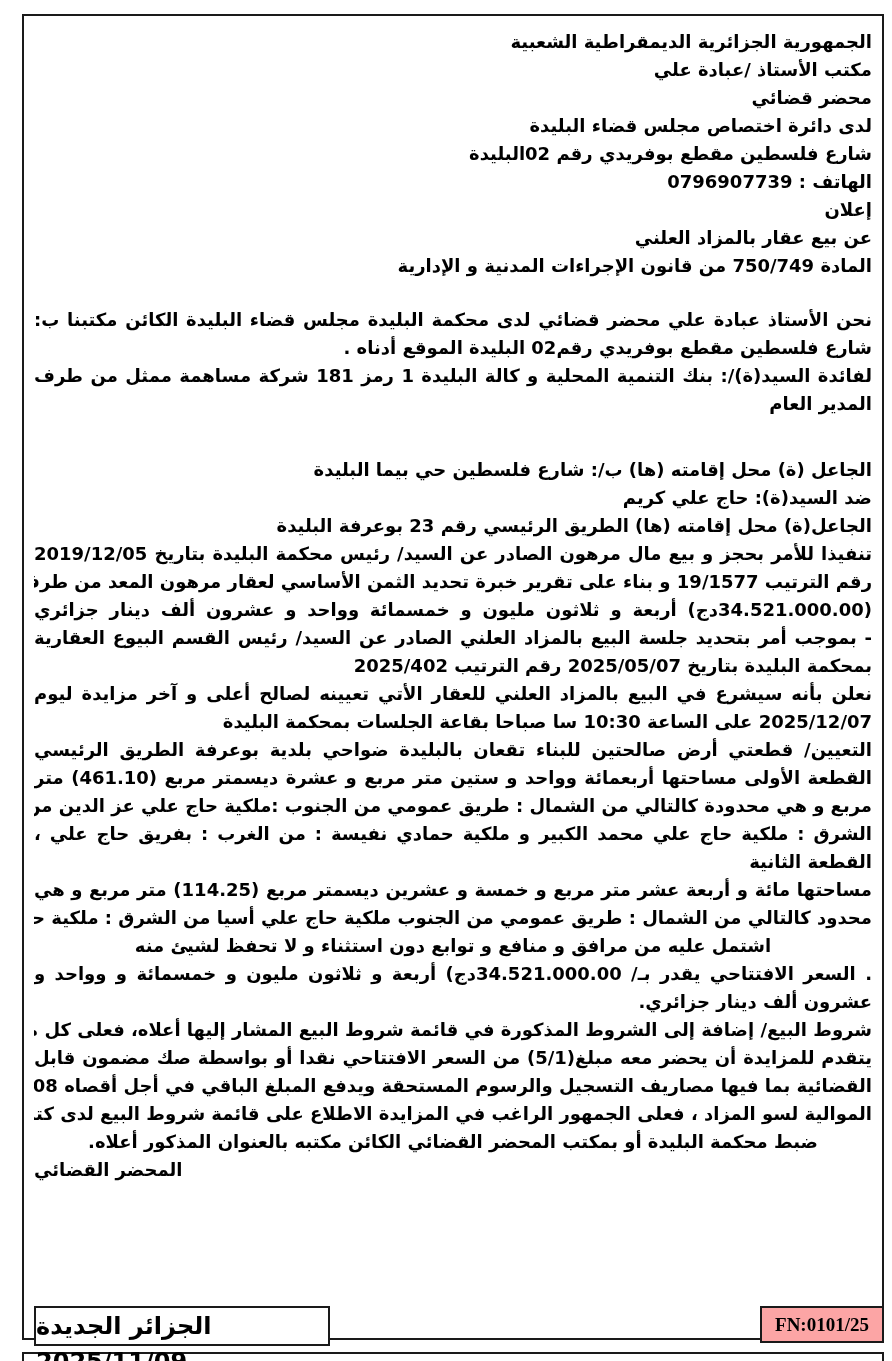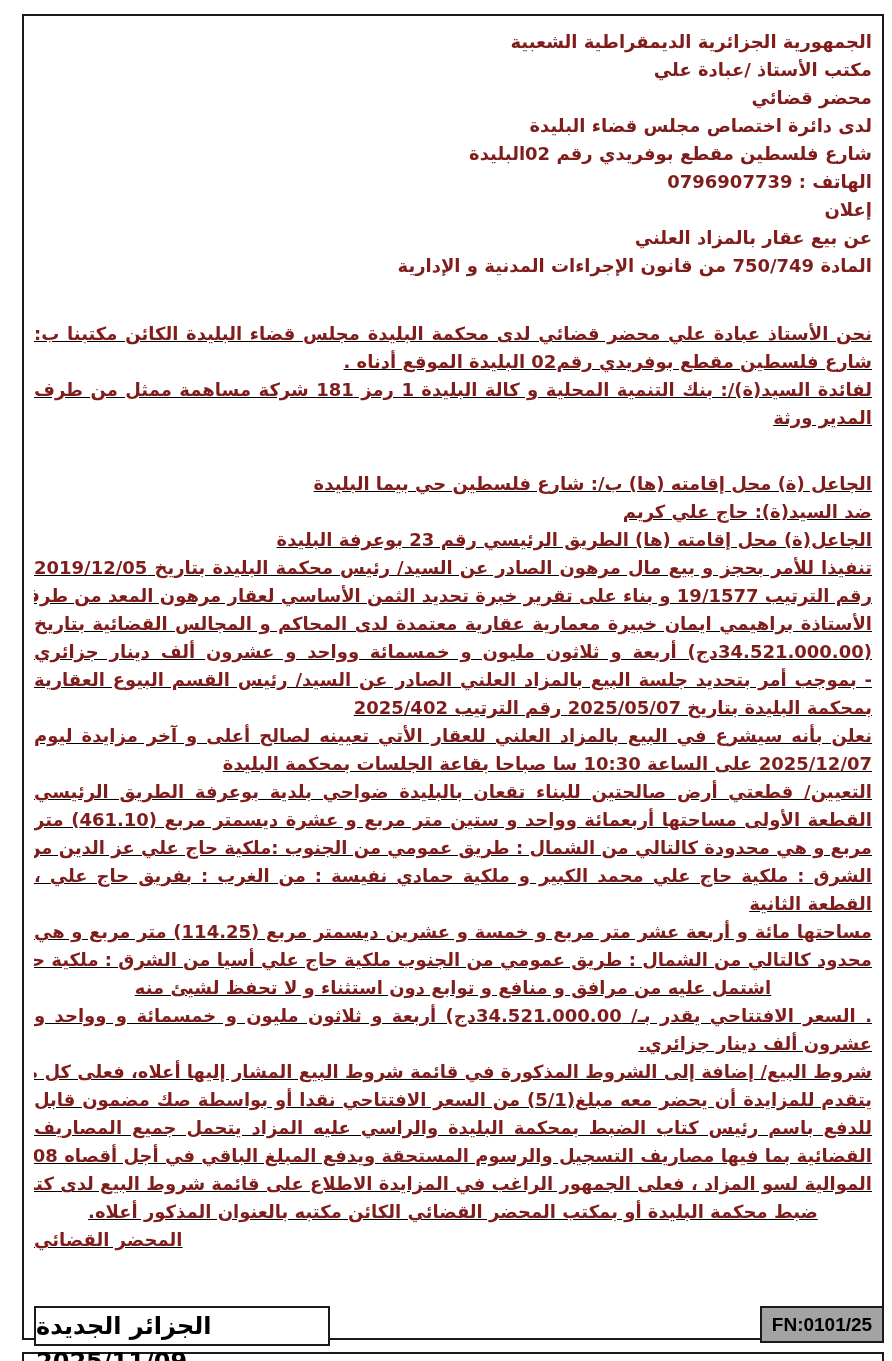--- a/index.html
+++ b/index.html
@@ -29,33 +29,33 @@
   }
   .hline, .bline {
     direction: rtl;
     unicode-bidi: plaintext;
     font-weight: bold;
     font-size: 18px;
     line-height: 28px;
     height: 28px;
     white-space: nowrap;
     overflow: hidden;
-    color: #7f1d1d;
+    color: #000000;
   }
   .hline { text-align: right; }
   .bline.r { }
   .bline.l { text-align: left; }
   .bline.c { text-align: center; }
   .bline.j {
     text-align: justify;
     text-align-last: justify;
     -moz-text-align-last: justify;
     text-justify: inter-word;
   }
-  .body-block { margin-top: 40px; text-decoration: underline; }
+  .body-block { margin-top: 26px; }
   .gap-before { margin-top: 38px; }
   .date-box {
     position: absolute;
     left: 34px;
     top: 1306px;
     width: 296px;
     height: 40px;
     border: 2px solid #1a1a1a;
     box-sizing: border-box;
     background: #ffffff;
@@ -67,22 +67,22 @@
     z-index: 3;
   }
   .fn-box {
     position: absolute;
     left: 760px;
     top: 1306px;
     width: 124px;
     height: 37px;
     border: 2px solid #1a1a1a;
     box-sizing: border-box;
-    background: #a3a3a3;
-    font-family: Liberation Sans, sans-serif;
+    background: #fca5a5;
+    font-family: Liberation Serif, serif;
     font-weight: bold;
     font-size: 19px;
     line-height: 33px;
     text-align: center;
     z-index: 3;
   }
   .next-box {
     position: absolute;
     left: 22px;
     top: 1352px;
@@ -108,45 +108,43 @@
         <div class="hline">شارع فلسطين مقطع بوفريدي رقم 02البليدة</div>
         <div class="hline">الهاتف : 0796907739</div>
         <div class="hline">إعلان</div>
         <div class="hline">عن بيع عقار بالمزاد العلني</div>
         <div class="hline">المادة 750/749 من قانون الإجراءات المدنية و الإدارية</div>
       </div>
     <div id="body-block" class="body-block">
         <div class="bline j">نحن الأستاذ عبادة علي محضر قضائي لدى محكمة البليدة مجلس قضاء البليدة الكائن مكتبنا ب:</div>
         <div class="bline r">شارع فلسطين مقطع بوفريدي رقم02 البليدة الموقع أدناه .</div>
         <div class="bline j">لفائدة السيد(ة)/: بنك التنمية المحلية و كالة البليدة 1 رمز 181 شركة مساهمة ممثل من طرف</div>
-        <div class="bline r">المدير ورثة</div>
+        <div class="bline r">المدير العام</div>
         <div class="bline r gap-before">الجاعل (ة) محل إقامته (ها) ب/: شارع فلسطين حي بيما البليدة</div>
         <div class="bline r">ضد السيد(ة): حاج علي كريم</div>
         <div class="bline r">الجاعل(ة) محل إقامته (ها)  الطريق الرئيسي رقم 23 بوعرفة البليدة</div>
         <div class="bline j">تنفيذا للأمر بحجز و بيع مال مرهون الصادر عن السيد/ رئيس محكمة البليدة بتاريخ 2019/12/05</div>
         <div class="bline j">رقم الترتيب 19/1577 و بناء على تقرير خبرة تحديد الثمن الأساسي لعقار مرهون المعد من طرف</div>
-        <div class="bline j">الأستاذة براهيمي ايمان خبيرة معمارية عقارية معتمدة لدى المحاكم و المجالس القضائية بتاريخ</div>
         <div class="bline j">(34.521.000.00دج) أربعة و ثلاثون مليون و خمسمائة وواحد و عشرون ألف دينار جزائري</div>
         <div class="bline j">- بموجب أمر بتحديد جلسة البيع بالمزاد العلني الصادر عن السيد/ رئيس  القسم البيوع العقارية</div>
         <div class="bline r">بمحكمة البليدة بتاريخ 2025/05/07 رقم الترتيب 2025/402</div>
         <div class="bline j">نعلن بأنه سيشرع في البيع بالمزاد العلني للعقار الأتي تعيينه لصالح أعلى و آخر مزايدة ليوم</div>
         <div class="bline r">2025/12/07 على الساعة 10:30 سا صباحا بقاعة الجلسات بمحكمة البليدة</div>
         <div class="bline j">التعيين/ قطعتي أرض  صالحتين للبناء تقعان بالبليدة ضواحي بلدية بوعرفة الطريق الرئيسي</div>
         <div class="bline j">القطعة الأولى مساحتها أربعمائة وواحد و ستين متر مربع و عشرة ديسمتر مربع (461.10) متر</div>
         <div class="bline j">مربع و هي محدودة كالتالي من الشمال : طريق عمومي من الجنوب :ملكية حاج علي عز الدين من</div>
         <div class="bline j">الشرق : ملكية حاج علي محمد الكبير و ملكية حمادي نفيسة : من الغرب : بفريق حاج علي ،</div>
         <div class="bline r">القطعة الثانية</div>
         <div class="bline j">مساحتها مائة و أربعة عشر متر مربع و خمسة و عشرين ديسمتر مربع (114.25) متر مربع و هي</div>
         <div class="bline j">محدود كالتالي من الشمال : طريق عمومي من الجنوب ملكية حاج علي أسيا من الشرق : ملكية حاج</div>
         <div class="bline c">اشتمل عليه من مرافق و منافع و توابع دون استثناء و لا تحفظ لشيئ منه</div>
         <div class="bline j">. السعر الافتتاحي يقدر بـ/ 34.521.000.00دج)  أربعة  و ثلاثون مليون و خمسمائة و وواحد و</div>
         <div class="bline r">عشرون ألف دينار جزائري.</div>
         <div class="bline j">شروط البيع/ إضافة إلى الشروط المذكورة في قائمة شروط البيع المشار إليها أعلاه، فعلى كل من</div>
         <div class="bline j">يتقدم للمزايدة أن يحضر معه مبلغ(5/1) من السعر الافتتاحي نقدا أو بواسطة صك مضمون قابل</div>
-        <div class="bline j">للدفع باسم رئيس كتاب الضبط بمحكمة البليدة والراسي عليه المزاد يتحمل جميع المصاريف</div>
         <div class="bline j">القضائية بما فيها مصاريف التسجيل والرسوم المستحقة ويدفع المبلغ الباقي في أجل أقصاه 08أيام</div>
         <div class="bline j">الموالية لسو المزاد ، فعلى الجمهور الراغب في المزايدة الاطلاع على قائمة شروط البيع لدى كتابة</div>
         <div class="bline c">ضبط محكمة البليدة أو بمكتب المحضر القضائي الكائن مكتبه بالعنوان المذكور أعلاه.</div>
         <div class="bline l">المحضر القضائي</div>
       </div>
   </div>
 
   <div class="date-box">
     <span>الجزائر الجديدة 2025/11/09</span>
   </div>

